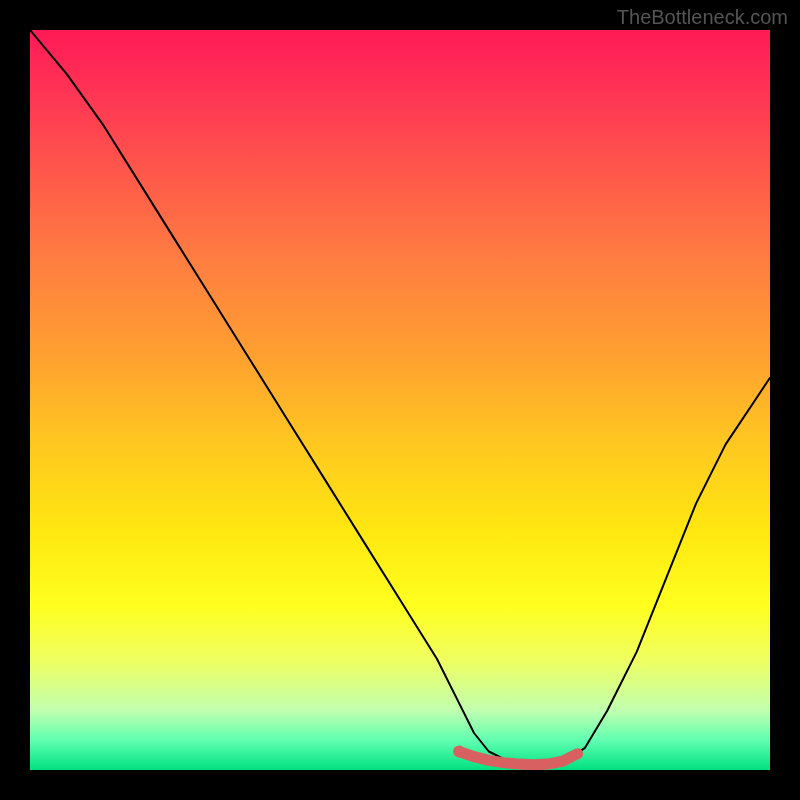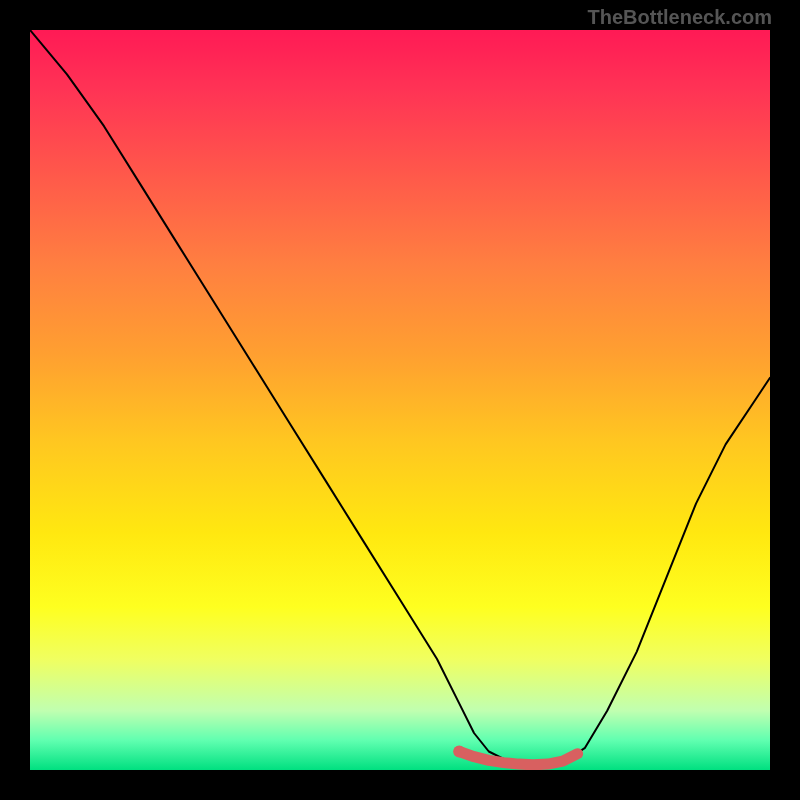--- a/index.html
+++ b/index.html
@@ -7,24 +7,24 @@
     width: 800px;
     height: 800px;
     background: #000;
     position: relative;
     font-family: Arial, sans-serif;
     overflow: hidden;
   }
   .watermark {
     position: absolute;
     top: 6px;
-    right: 28px;
+    right: 12px;
     color: #555;
     font-size: 20px;
-    font-weight: bold;
+    font-weight: normal;
     z-index: 10;
   }
   .plot-area {
     position: absolute;
     left: 30px;
     top: 30px;
     width: 740px;
     height: 740px;
     background: linear-gradient(to bottom,
       #ff1a55 0%,

